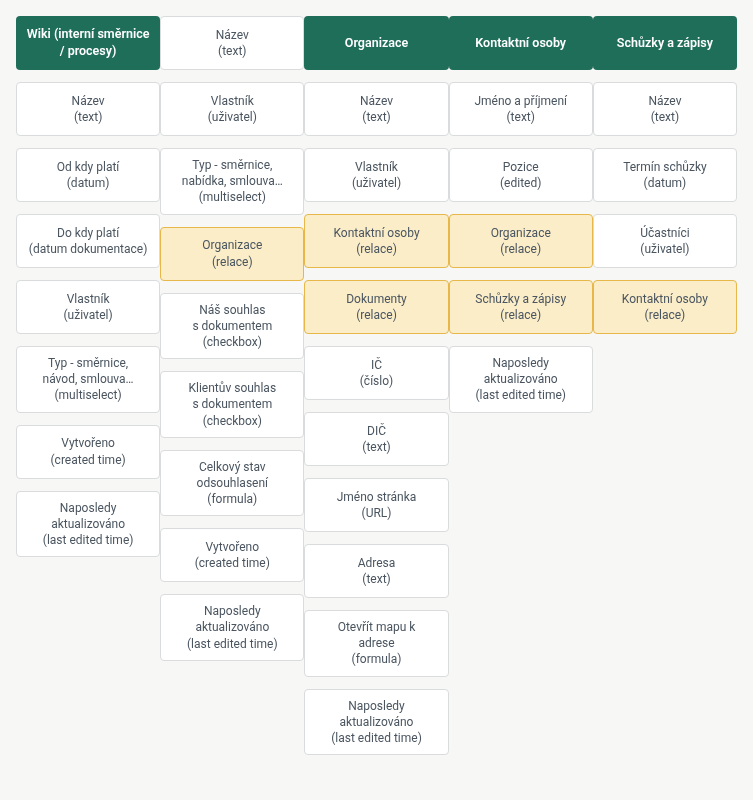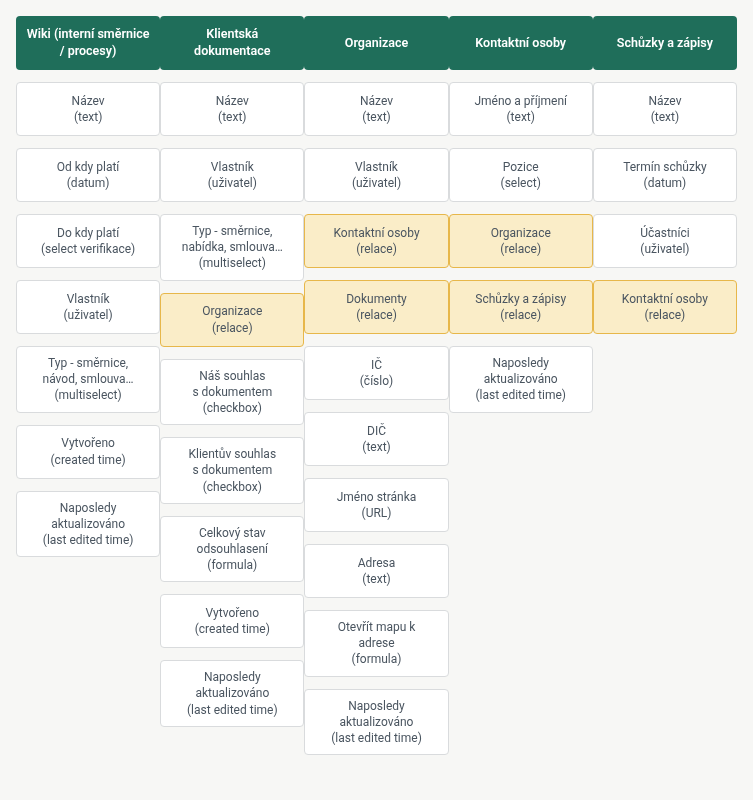--- a/index.html
+++ b/index.html
@@ -75,21 +75,21 @@
       <div class="cell">
         <span>Název</span>
         <span>(text)</span>
       </div>
       <div class="cell">
         <span>Od kdy platí</span>
         <span>(datum)</span>
       </div>
       <div class="cell">
         <span>Do kdy platí</span>
-        <span>(select verifikace)</span>
+        <span>(datum dokumentace)</span>
       </div>
       <div class="cell">
         <span>Vlastník</span>
         <span>(uživatel)</span>
       </div>
       <div class="cell">
         <span>Typ - směrnice,</span>
         <span>návod, smlouva…</span>
         <span>(multiselect)</span>
       </div>
@@ -97,21 +97,20 @@
         <span>Vytvořeno</span>
         <span>(created time)</span>
       </div>
       <div class="cell">
         <span>Naposledy</span>
         <span>aktualizováno</span>
         <span>(last edited time)</span>
       </div>
     </div>
     <div class="col">
-      <div class="header">Klientská dokumentace</div>
       <div class="cell">
         <span>Název</span>
         <span>(text)</span>
       </div>
       <div class="cell">
         <span>Vlastník</span>
         <span>(uživatel)</span>
       </div>
       <div class="cell">
         <span>Typ - směrnice,</span>
@@ -195,21 +194,21 @@
       </div>
     </div>
     <div class="col">
       <div class="header">Kontaktní osoby</div>
       <div class="cell">
         <span>Jméno a příjmení</span>
         <span>(text)</span>
       </div>
       <div class="cell">
         <span>Pozice</span>
-        <span>(select)</span>
+        <span>(edited)</span>
       </div>
       <div class="cell rel">
         <span>Organizace</span>
         <span>(relace)</span>
       </div>
       <div class="cell rel">
         <span>Schůzky a zápisy</span>
         <span>(relace)</span>
         <span class="arrow right">⇔</span>
       </div>

